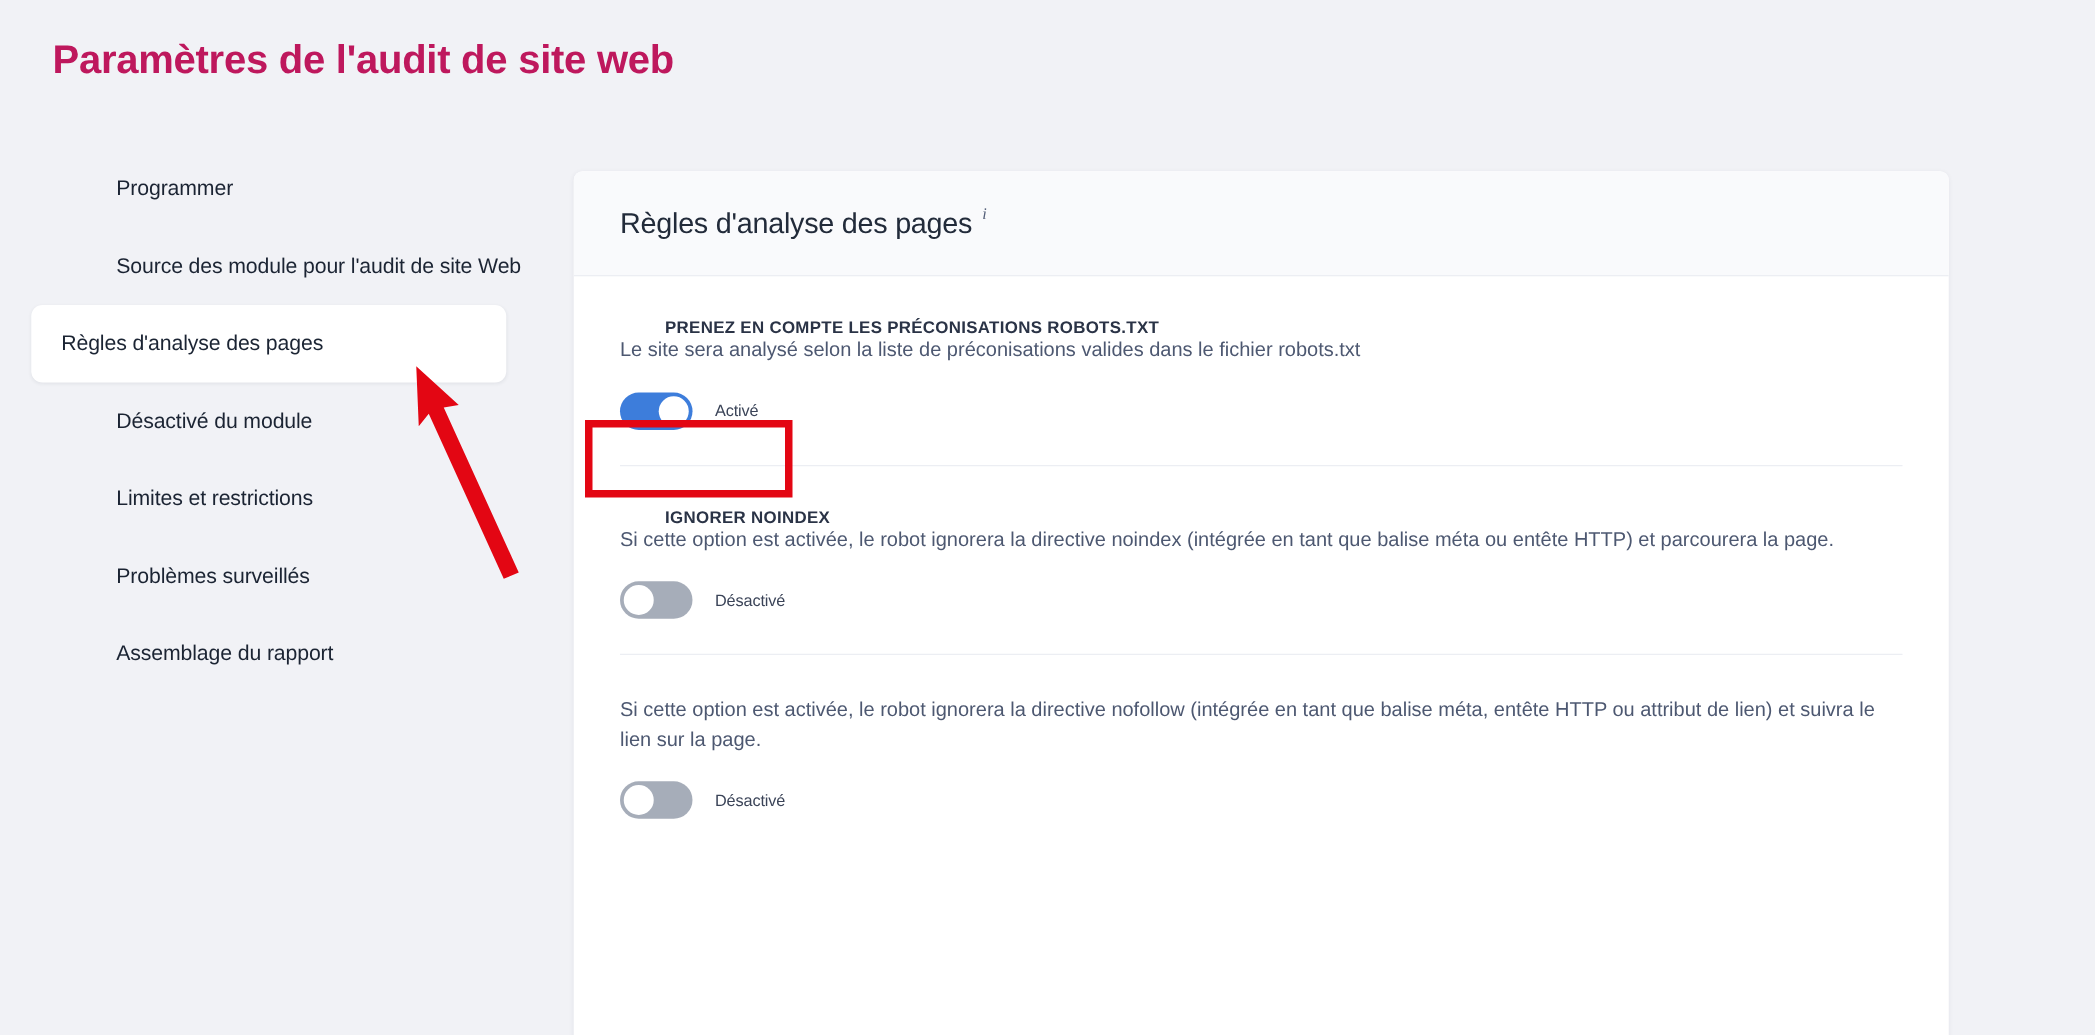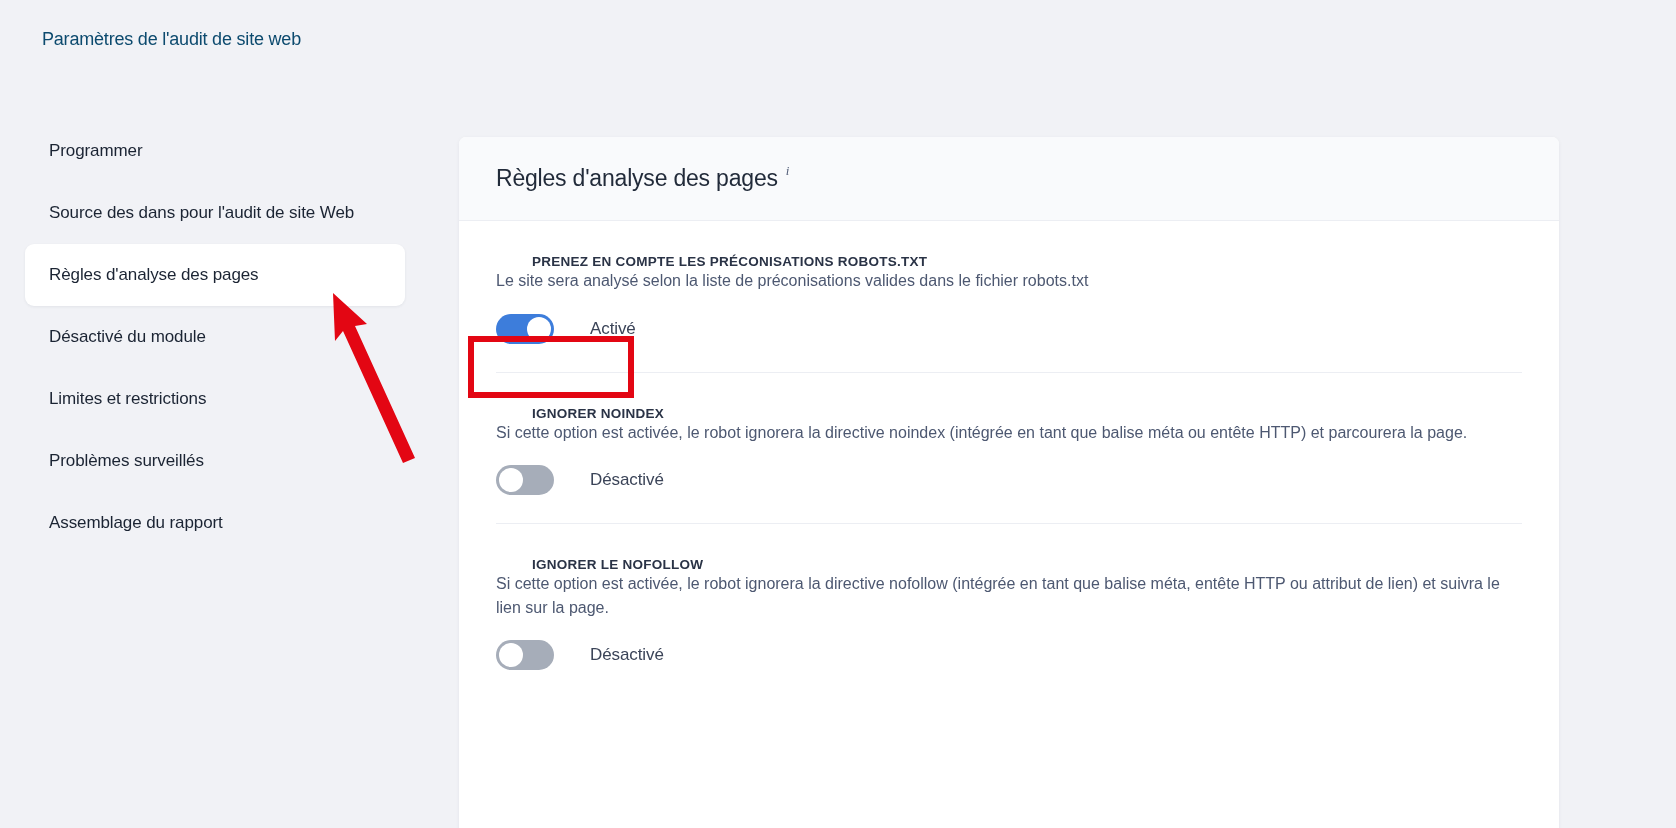--- a/index.html
+++ b/index.html
@@ -15,24 +15,24 @@
     background: #f1f2f6;
     color: #222b3a;
     position: relative;
   }
 
   
   #page-title {
     position: absolute;
     left: 42px;
     top: 29px;
-    font-size: 18px;
-    font-weight: 400;
+    font-size: 32px;
+    font-weight: 700;
     letter-spacing: -0.2px;
-    color: #0c4a6e;
+    color: #be185d;
     white-space: nowrap;
   }
 
   
   #sidebar {
     position: absolute;
     left: 0;
     top: 120px;
     width: 430px;
     height: 708px;
@@ -42,20 +42,21 @@
     position: relative;
     height: 62px;
     display: flex;
     align-items: center;
     padding-left: 49px;
     font-size: 17px;
     font-weight: 500;
     color: #1b2433;
     letter-spacing: -0.1px;
     white-space: nowrap;
+    margin-left: 44px;
   }
 
   .nav-item.active {
     background: #ffffff;
     border-radius: 9px;
     margin: 0 25px;
     padding-left: 24px;
     box-shadow: 0 1px 3px rgba(30,40,60,0.07);
   }
 
@@ -148,22 +149,22 @@
     width: 24px;
     height: 24px;
     border-radius: 50%;
     background: #ffffff;
   }
 
   .switch.on  .knob { left: 31px; }
   .switch.off .knob { left: 3px; }
 
   .toggle-label {
-    margin-left: 36px;
-    font-size: 17px;
+    margin-left: 18px;
+    font-size: 13px;
     color: #3b4458;
     letter-spacing: -0.1px;
   }
 
   
   #highlight-box {
     position: absolute;
     left: 468px;
     top: 336px;
     width: 166px;
@@ -185,21 +186,21 @@
 </head>
 <body>
 
 <div id="page-title">Paramètres de l'audit de site web</div>
 
 <nav id="sidebar">
   <div class="nav-item">
     <span>Programmer</span>
   </div>
   <div class="nav-item">
-    <span>Source des dans pour l'audit de site Web</span>
+    <span>Source des module pour l'audit de site Web</span>
   </div>
   <div class="nav-item active">
     <span>Règles d'analyse des pages</span>
   </div>
   <div class="nav-item">
     <span>Désactivé du module</span>
   </div>
   <div class="nav-item">
     <span>Limites et restrictions</span>
   </div>
@@ -239,21 +240,20 @@
         <div class="switch off">
           <div class="knob"></div>
         </div>
         <span class="toggle-label">Désactivé</span>
       </div>
     </div>
   </section>
 
   <section class="section">
     <div class="section-inner">
-      <div class="section-label">IGNORER LE NOFOLLOW</div>
       <div class="section-desc">Si cette option est activée, le robot ignorera la directive nofollow (intégrée en tant que balise méta, entête HTTP ou attribut de lien) et suivra le lien sur la page.</div>
       <div class="toggle-row">
         <div class="switch off">
           <div class="knob"></div>
         </div>
         <span class="toggle-label">Désactivé</span>
       </div>
     </div>
   </section>
 

